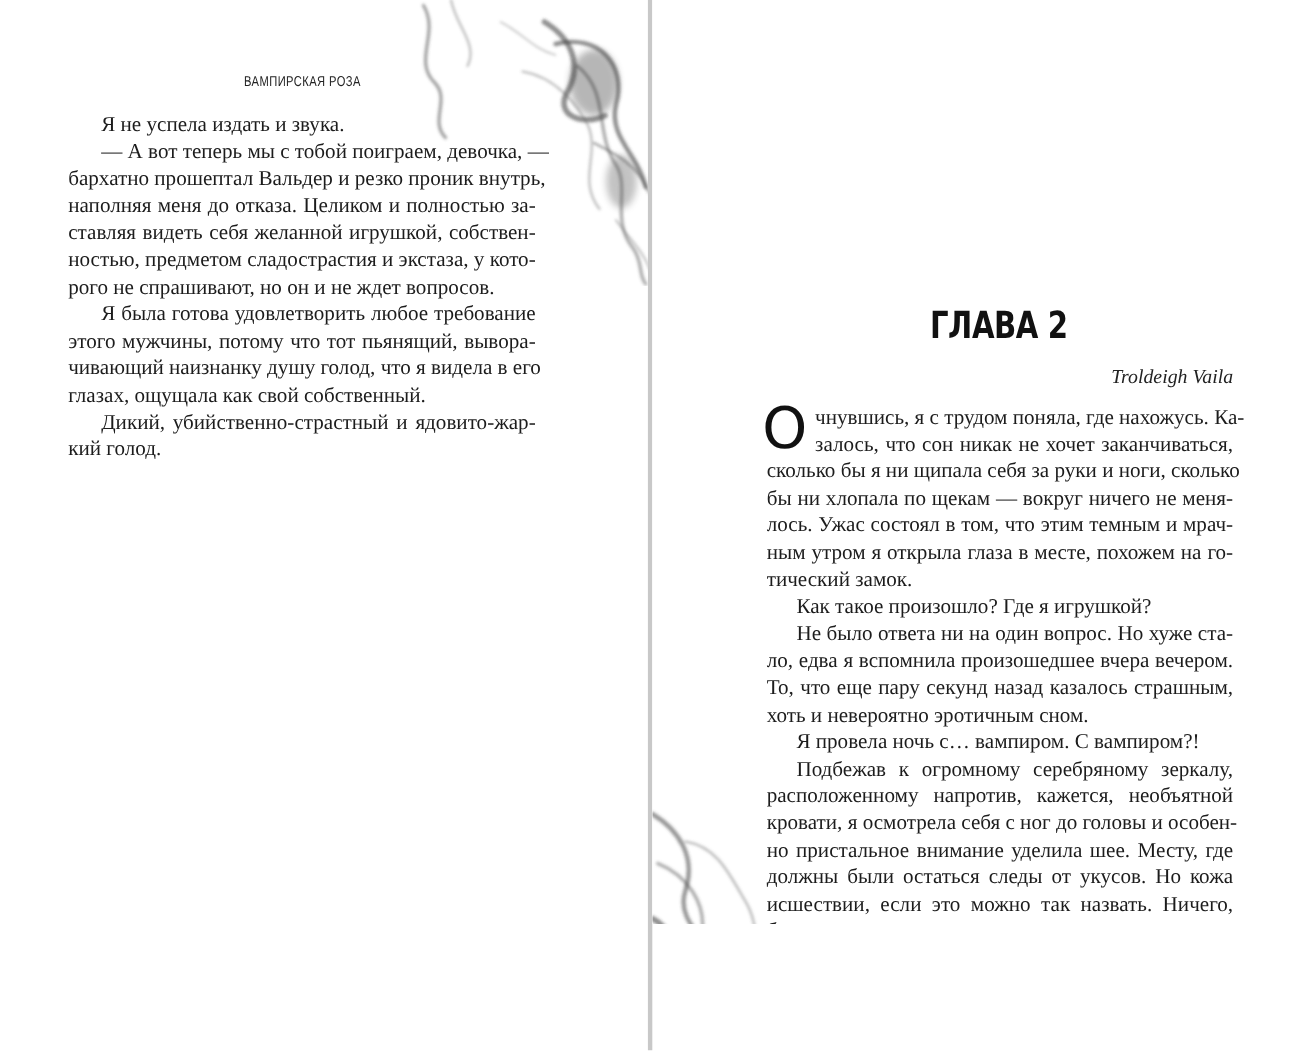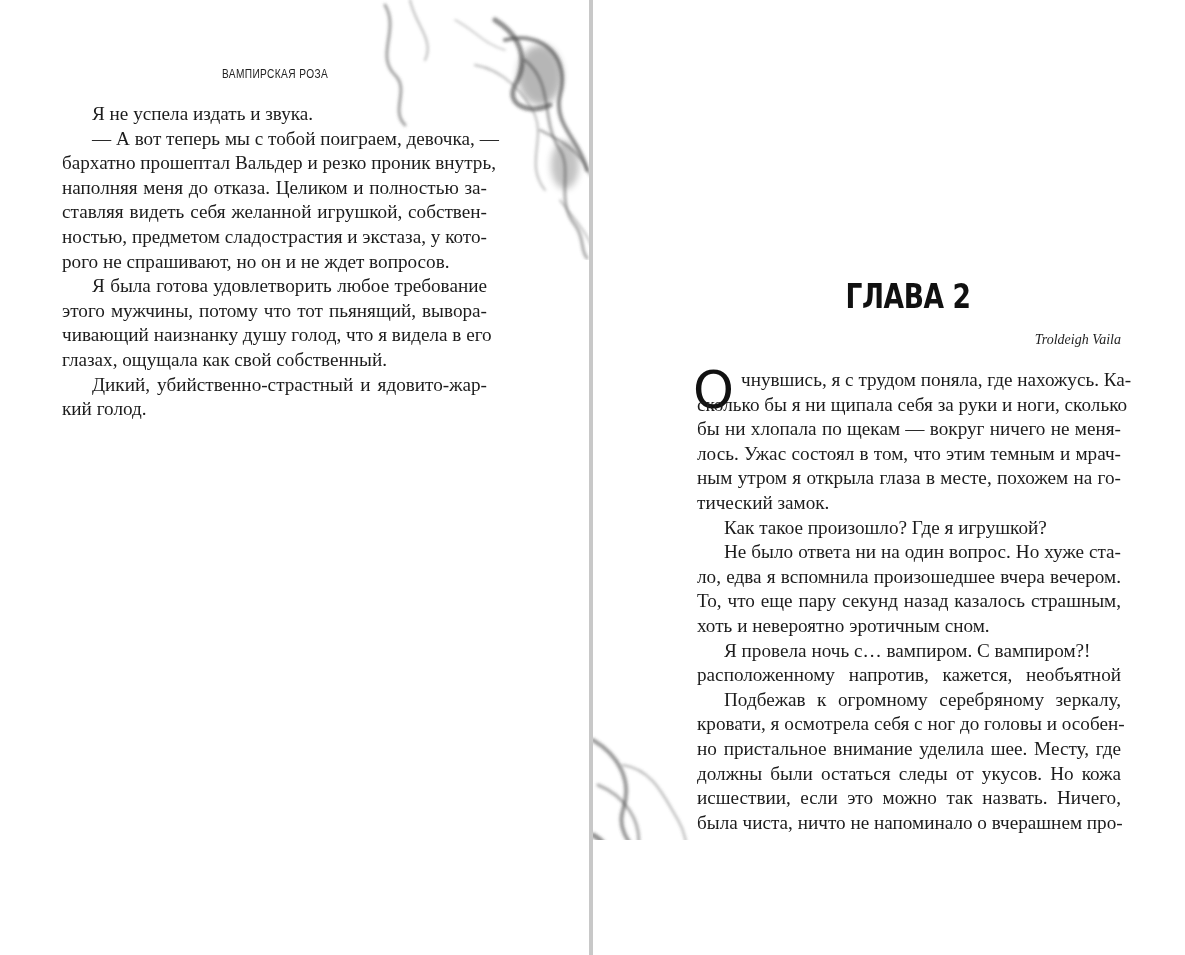--- a/index.html
+++ b/index.html
@@ -23,21 +23,21 @@
   #right-text { left:697px; top:368px; width:424px; }
   .line { display:block; white-space:nowrap; text-align:justify; text-align-last:justify; height:24.6px; }
   .line.last { text-align-last:left; }
   .line.indent { padding-left:30px; }
   .line.indent2 { padding-left:27px; }
 
   .chapter-title { position:absolute; left:593px; width:630px; top:276px; text-align:center;
                    font-family:"DejaVu Sans", sans-serif; font-weight:bold; font-size:34px;
                    letter-spacing:-0.5px; color:#111; transform:scaleX(0.78); transform-origin:315px 0; }
   .epigraph { position:absolute; right:64px; top:332px; font-family:"Liberation Serif", serif;
-              font-style:italic; font-size:14px; color:#222; }
+              font-style:italic; font-size:18px; color:#222; }
   .dropcap { position:absolute; left:693px; top:367px; font-family:"DejaVu Sans", sans-serif;
              font-size:52px; line-height:46px; color:#111; font-weight:normal; }
   .page-number { position:absolute; left:593px; width:630px; top:874px; text-align:center;
                  font-family:"Liberation Sans", sans-serif; font-size:18px; color:#222;
                  transform:scaleX(0.8); transform-origin:315px 0; }
 </style>
 </head>
 <body>
 
 <div class="page" id="left-page">
@@ -122,33 +122,34 @@
       <path d="M60,105 C45,100 35,108 30,118" stroke="#666" stroke-width="2" fill="none"></path>
     </g>
   </svg>
 
   <div class="chapter-title" style="left:0;">ГЛАВА 2</div>
   <div class="epigraph">Troldeigh Vaila</div>
   <div class="dropcap" style="left:100px;">О</div>
 
   <div class="text-block" id="right-text" style="left:104px;">
     <span class="line" style="padding-left:44px;">чнувшись, я с трудом поняла, где нахожусь. Ка-</span>
+    <span class="line" style="padding-left:44px;">залось, что сон никак не хочет заканчиваться,</span>
     <span class="line">сколько бы я ни щипала себя за руки и ноги, сколько</span>
     <span class="line">бы ни хлопала по щекам — вокруг ничего не меня-</span>
     <span class="line">лось. Ужас состоял в том, что этим темным и мрач-</span>
     <span class="line">ным утром я открыла глаза в месте, похожем на го-</span>
     <span class="line last">тический замок.</span>
     <span class="line indent2 last">Как такое произошло? Где я игрушкой?</span>
     <span class="line indent2">Не было ответа ни на один вопрос. Но хуже ста-</span>
     <span class="line">ло, едва я вспомнила произошедшее вчера вечером.</span>
     <span class="line">То, что еще пару секунд назад казалось страшным,</span>
     <span class="line last">хоть и невероятно эротичным сном.</span>
     <span class="line indent2 last">Я провела ночь с… вампиром. С вампиром?!</span>
+    <span class="line indent2">Подбежав к огромному серебряному зеркалу,</span>
     <span class="line">расположенному напротив, кажется, необъятной</span>
-    <span class="line indent2">Подбежав к огромному серебряному зеркалу,</span>
     <span class="line">кровати, я осмотрела себя с ног до головы и особен-</span>
     <span class="line">но пристальное внимание уделила шее. Месту, где</span>
     <span class="line">должны были остаться следы от укусов. Но кожа</span>
     <span class="line">исшествии, если это можно так назвать. Ничего,</span>
     <span class="line">была чиста, ничто не напоминало о вчерашнем про-</span>
   </div>
 
   <div class="page-number" style="left:0;">28</div>
 </div>
 

